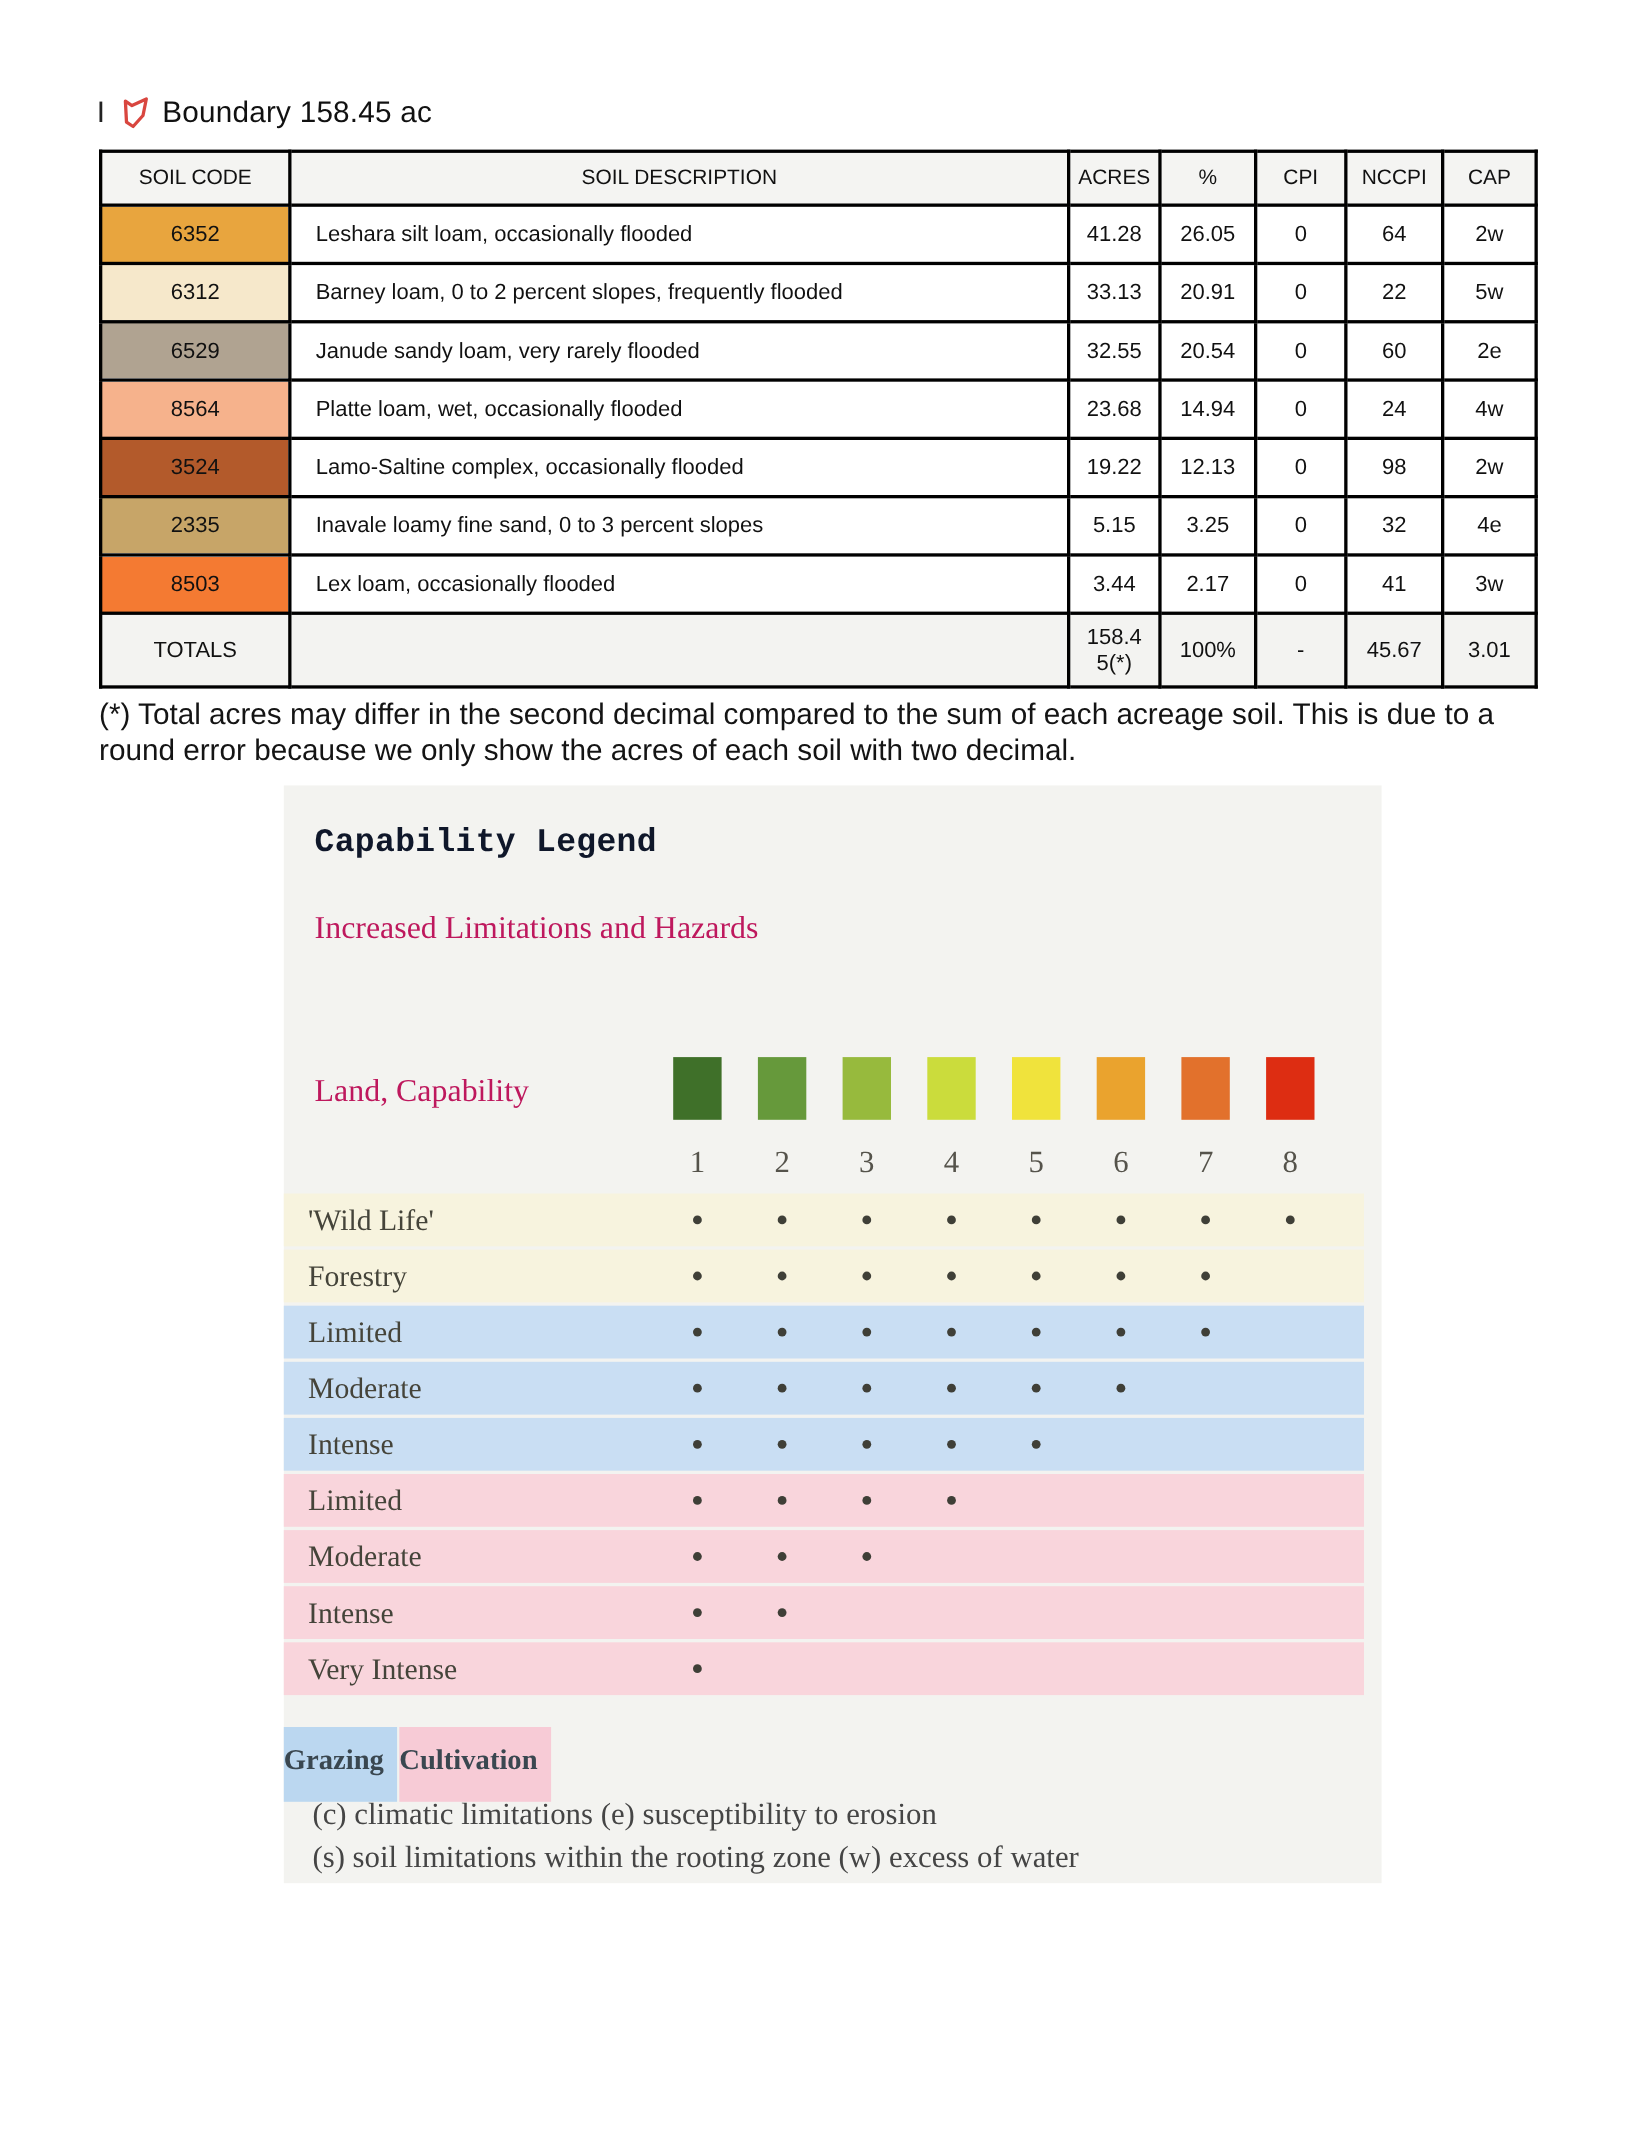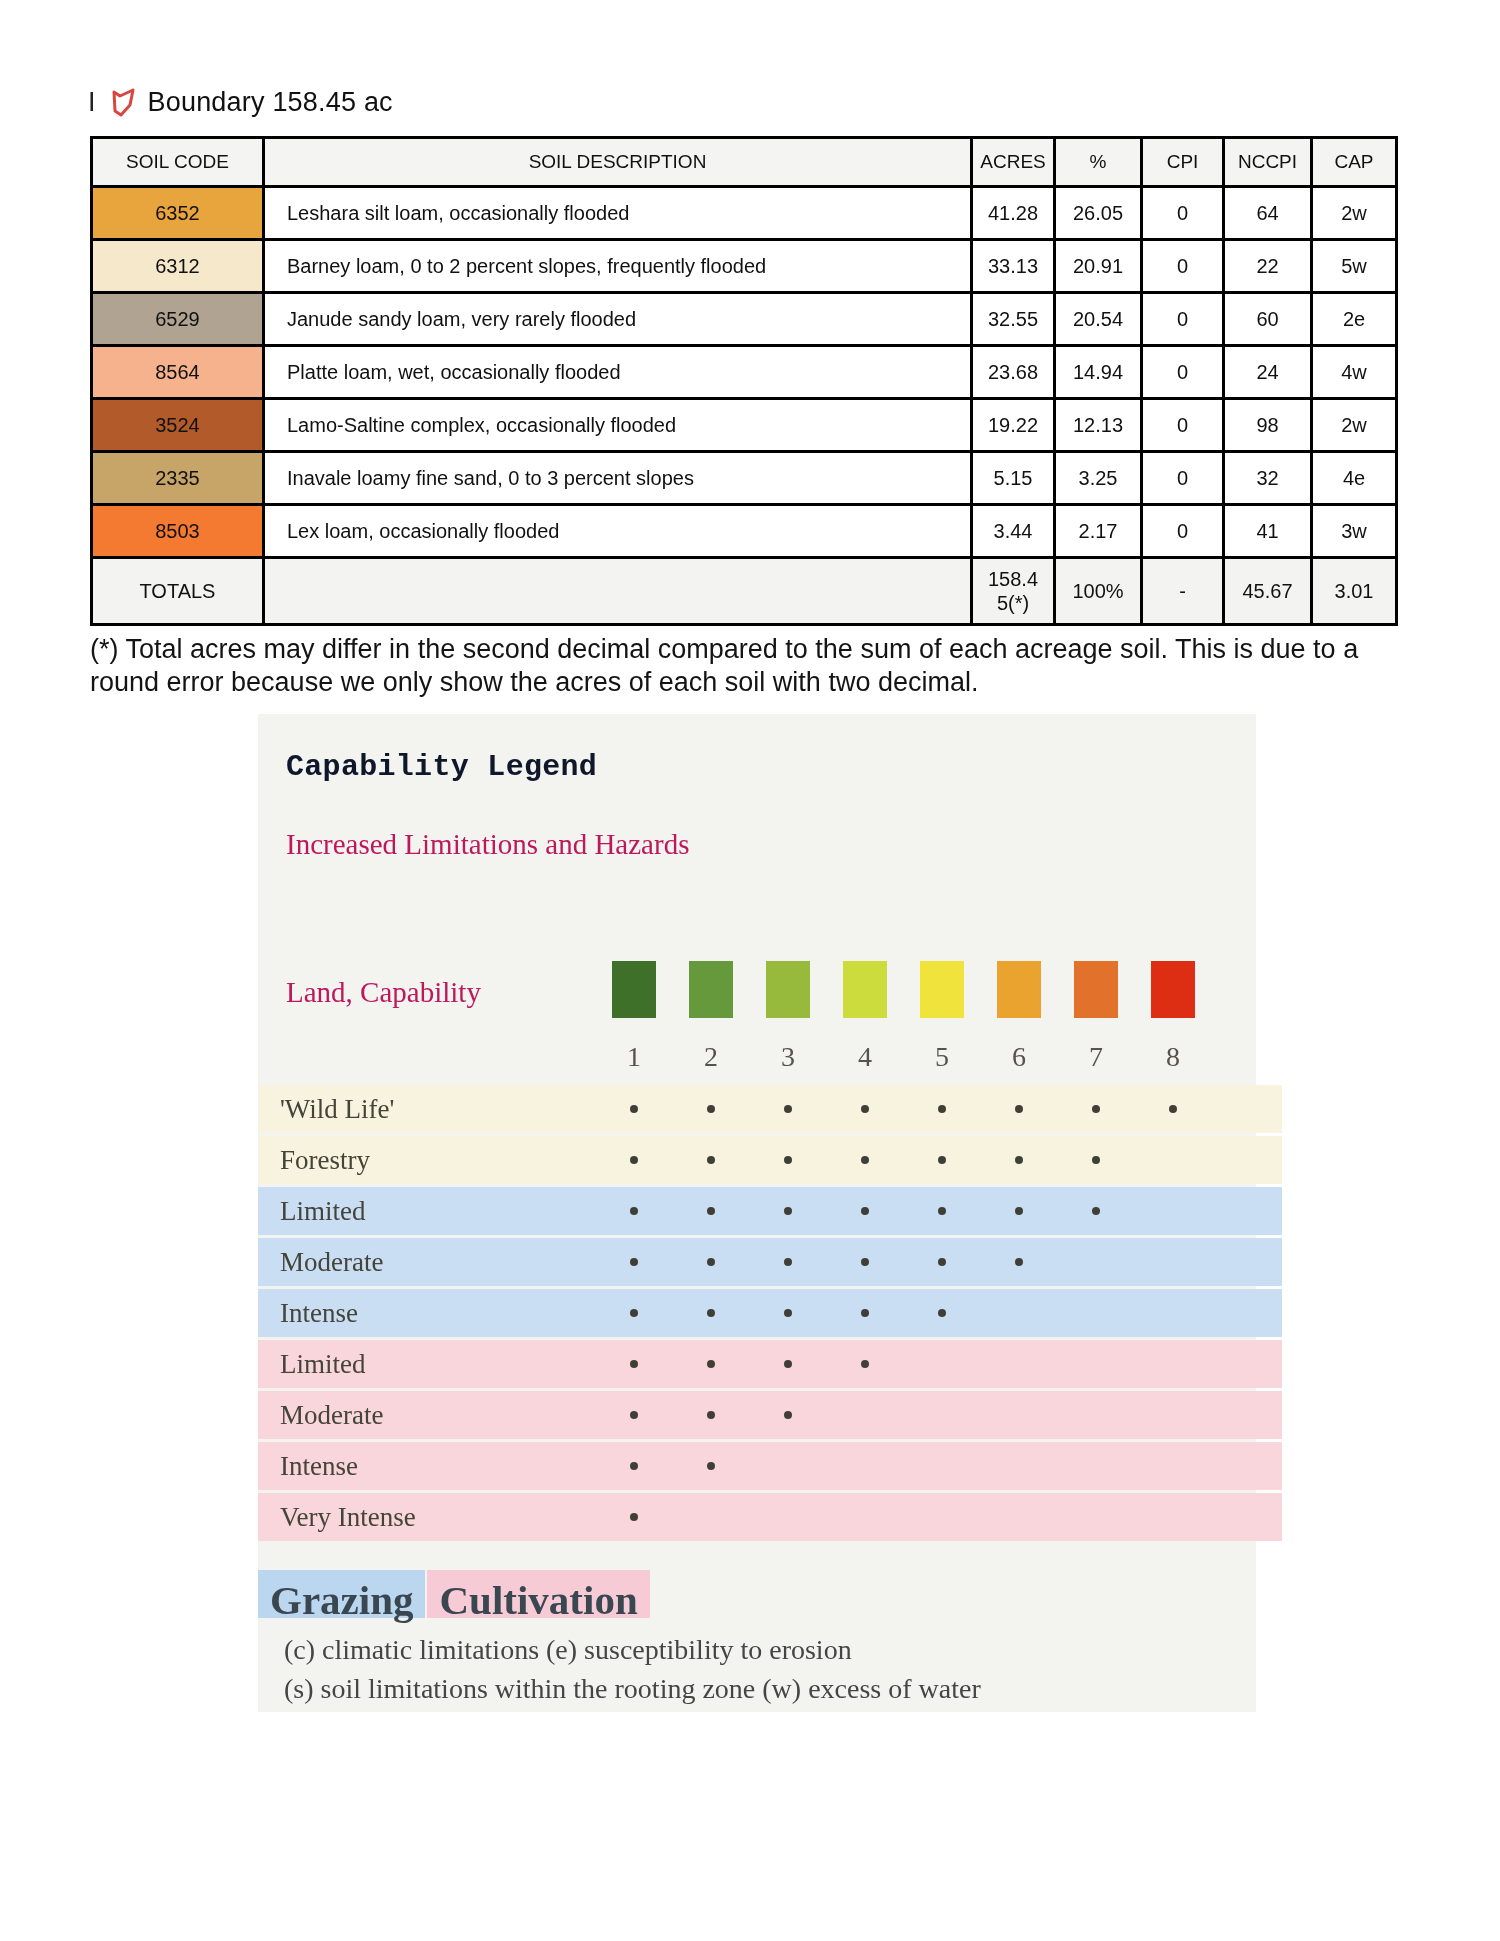--- a/index.html
+++ b/index.html
@@ -45,30 +45,30 @@
   }
   .lg-line1{top:114px;}
   .lg-line2{top:182px;}
   .lg-scale-label{top:262px;}
   .sq{position:absolute;width:44px;height:57px;top:247px;}
   .sq-num{
     position:absolute;top:327px;width:44px;text-align:center;
     font-size:28px;color:#55534B;font-family:"Liberation Serif","DejaVu Serif",serif;
   }
   .matrix{position:absolute;left:0;top:371px;width:982px;}
-  .mrow{position:relative;width:982px;height:48px;margin-bottom:3px;padding-left:42px;}
+  .mrow{position:relative;width:982px;height:48px;margin-bottom:3px;}
   .mrow .mlabel{
     position:absolute;left:22px;top:0;line-height:48px;font-size:27px;color:#45443A;
     font-family:"Liberation Serif","DejaVu Serif",serif;
   }
   .dot{position:absolute;top:20px;width:8px;height:8px;border-radius:50%;background:#3F3F37;}
   .tags{position:absolute;left:0;top:856px;height:60px;white-space:nowrap;}
   .tag{
-    display:inline-block;height:48px;line-height:60px;padding:0 12px 0 12px;margin-right:2px;
-    font-family:"Liberation Serif","DejaVu Serif",serif;font-weight:700;font-size:41px;color:#3A4750;
+    display:inline-block;height:68px;line-height:60px;padding:0 12px 0 0;margin-right:2px;
+    font-family:"Liberation Serif","DejaVu Serif",serif;font-weight:700;font-size:26px;color:#3A4750;
   }
   .notes{position:absolute;left:26px;top:916px;}
   .note-line{
     font-size:28px;line-height:39px;color:#454545;
     font-family:"Liberation Serif","DejaVu Serif",serif;
   }
 </style>
 </head>
 <body>
 

